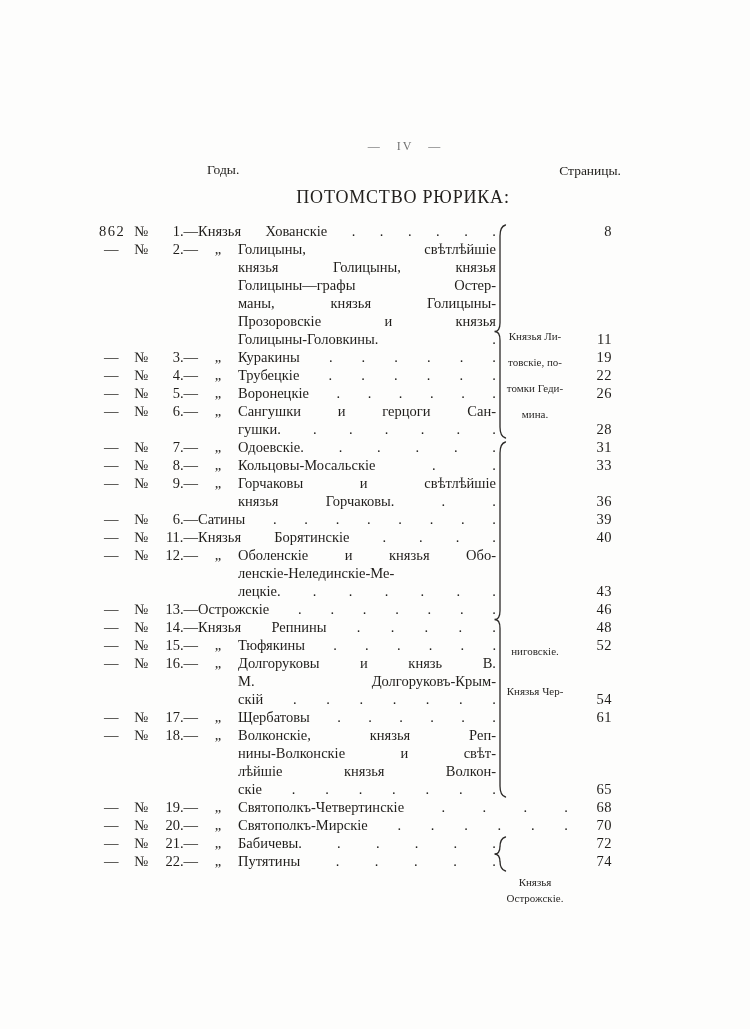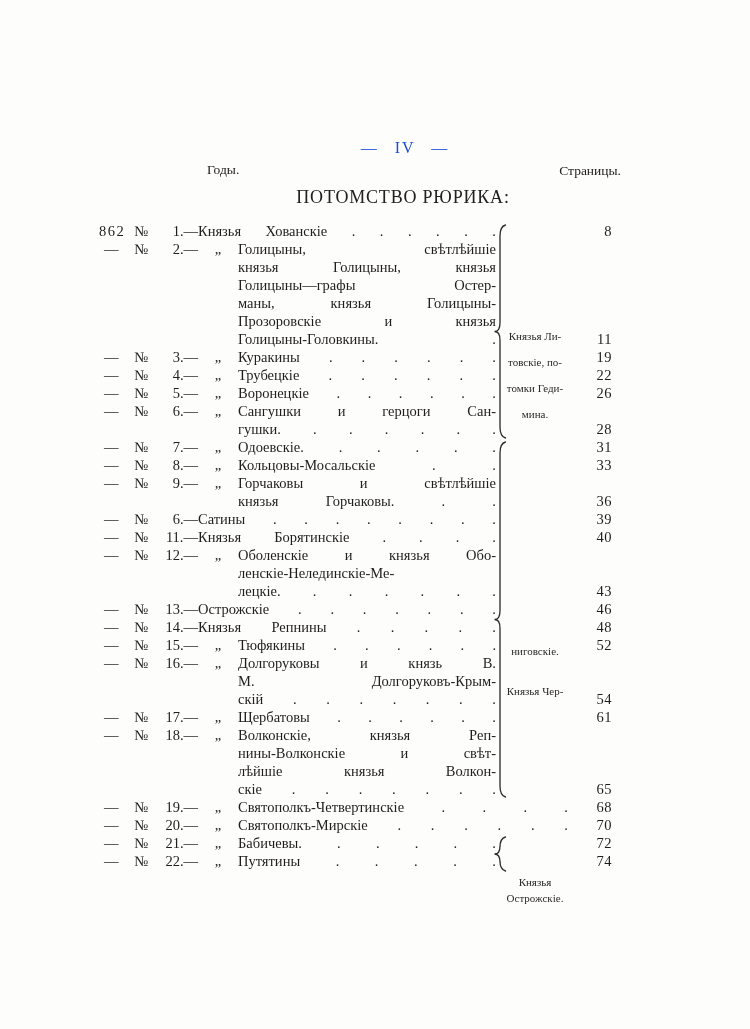--- a/index.html
+++ b/index.html
@@ -4,21 +4,21 @@
 <style>
   html,body{margin:0;padding:0;background:#e9e9e9;}
   .page{
     position:relative;width:750px;height:1029px;margin:0 auto;
     background:#fdfdfc;color:#201e1b;
     font-family:"Liberation Serif","DejaVu Serif",serif;
     overflow:hidden;
   }
   .folio{
     position:absolute;top:139px;left:60px;right:0;text-align:center;
-    font-size:16px;letter-spacing:2px;word-spacing:10px;color:#1d4ed8;
+    font-size:12px;letter-spacing:2px;word-spacing:10px;color:#737373;
   }
   .colhead{position:absolute;font-size:13.5px;color:#23211e;}
   .colhead-left{left:207px;top:162px;}
   .colhead-right{right:129px;top:163px;}
   .section-title{
     position:absolute;top:187px;left:64px;right:8px;text-align:center;
     font-size:18px;letter-spacing:0.8px;color:#23211e;
   }
   .toc{
     position:absolute;top:222px;left:0;width:750px;

